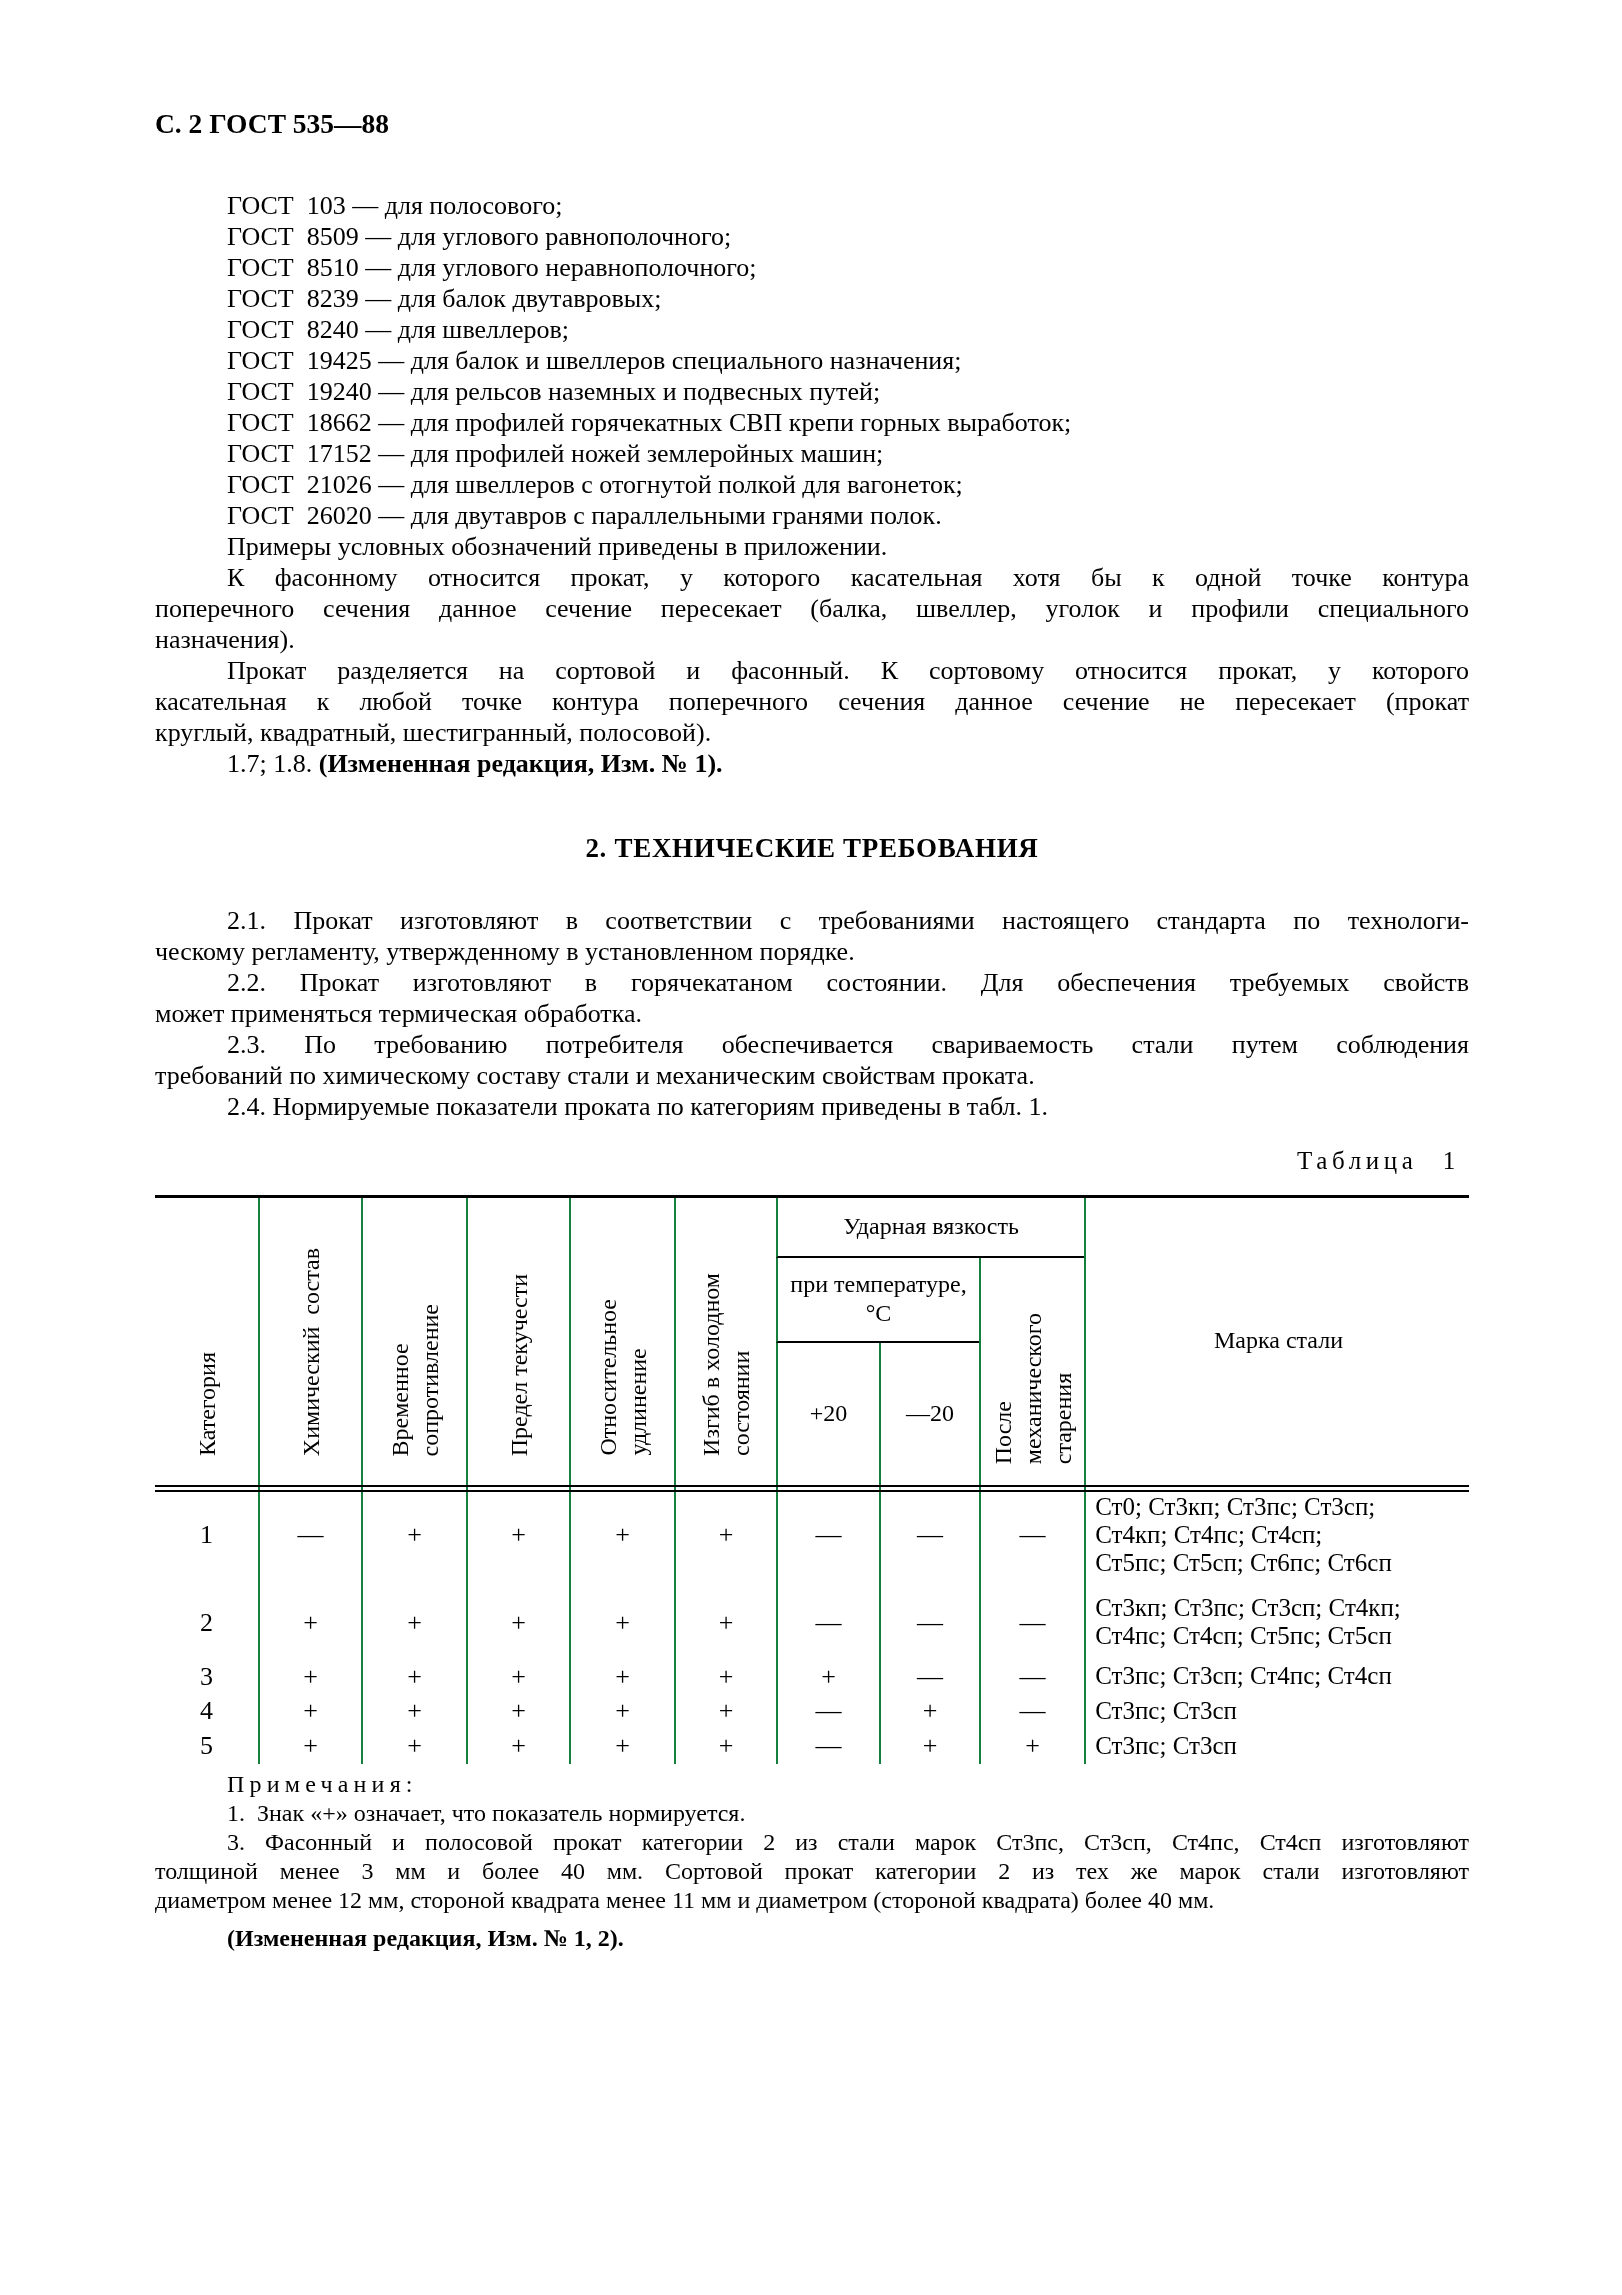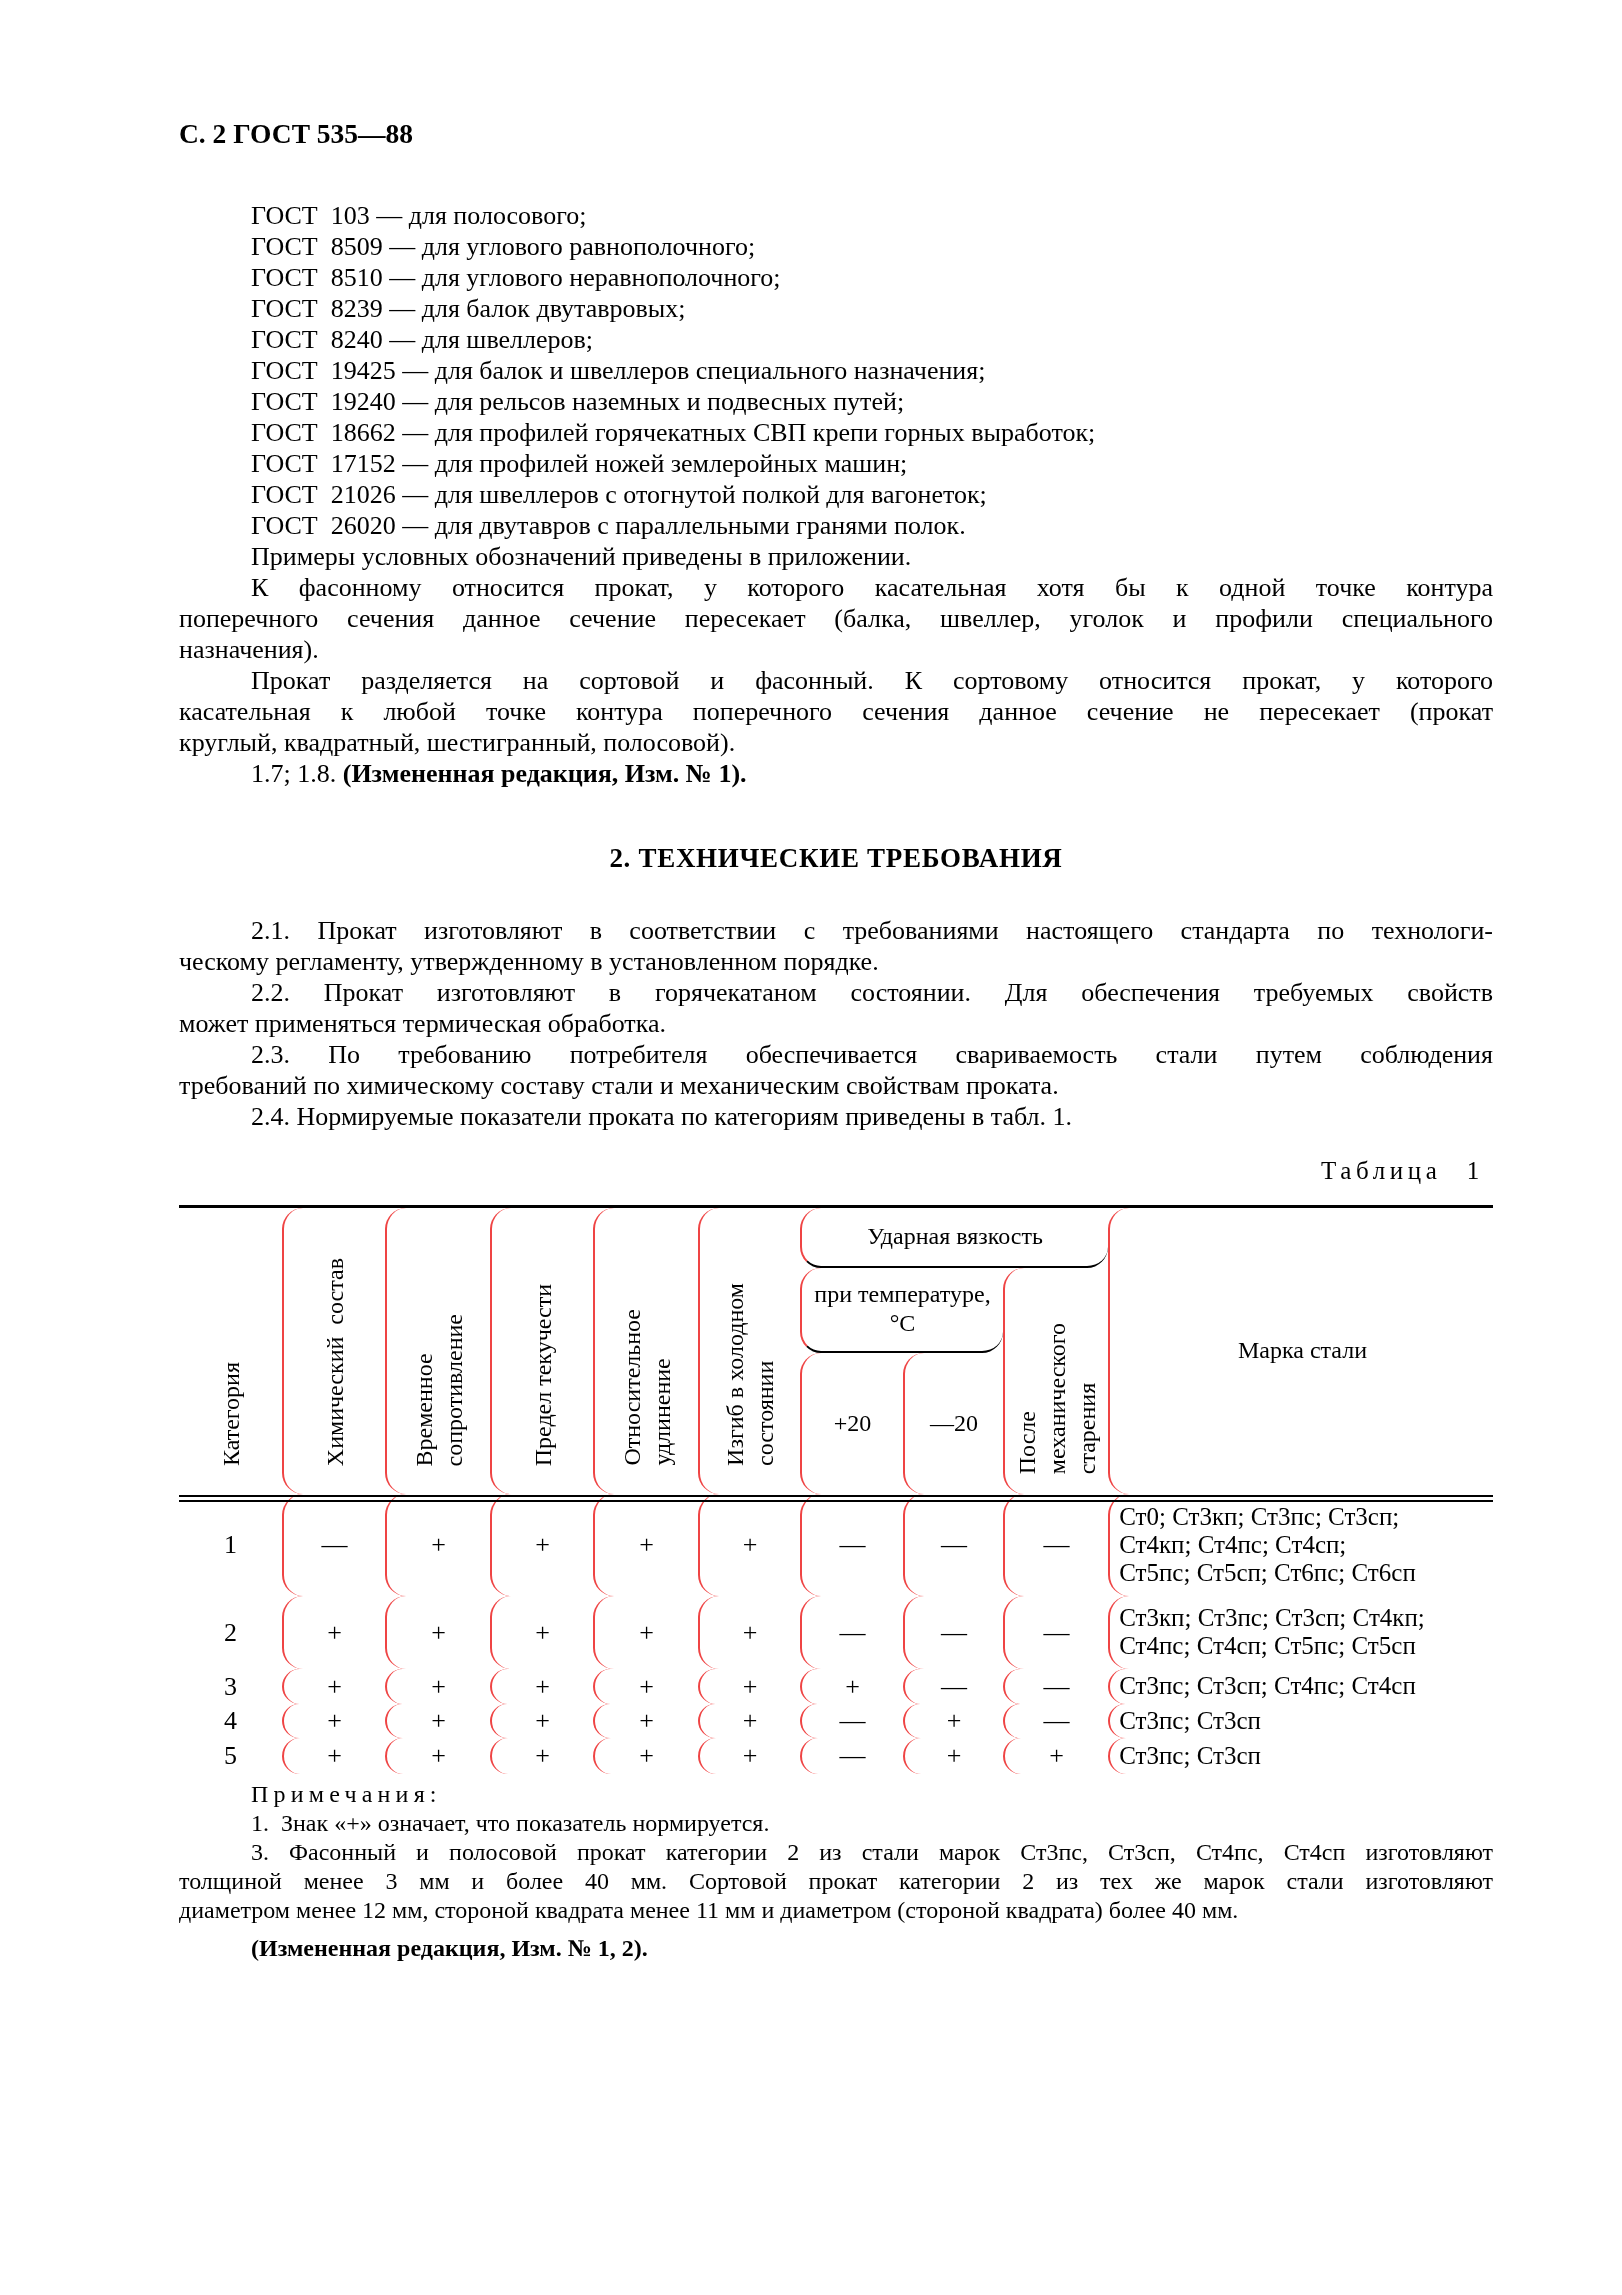--- a/index.html
+++ b/index.html
@@ -1,40 +1,40 @@
 <!DOCTYPE html>
 <html style="font-size:10.5px"><head>
 <meta charset="utf-8">
 <style>
   html,body{margin:0;padding:0;}
   body{
     width:1622px;height:2295px;position:relative;background:#ffffff;color:#000;
     font-family:"Liberation Serif","DejaVu Serif",serif;
     -webkit-font-smoothing:antialiased;
   }
-  .content{position:absolute;left:155px;top:118px;width:1314px;font-size:26px;line-height:31px;margin-left:24px;}
+  .content{position:absolute;left:155px;top:108px;width:1314px;font-size:26px;line-height:31px;}
   .pagehead{font-weight:bold;font-size:27.5px;line-height:31px;}
   .line{min-height:31px;}
   .ind{padding-left:72px;}
   .jl{text-align:justify;text-align-last:justify;}
   .b{font-weight:bold;}
   #gost-list{margin-top:51px;}
   #sec-heading{margin-top:52px;text-align:center;font-weight:bold;font-size:27px;line-height:34px;letter-spacing:0.7px;}
   #sec2{margin-top:40px;}
   #tlabel{margin-top:23.6px;text-align:right;font-size:25px;line-height:29px;letter-spacing:4.6px;word-spacing:14.4px;padding-right:9.2px;}
   #twrap{margin-top:20px;}
   
   #tgrid{
     position:relative;display:grid;width:1314px;box-sizing:border-box;
     grid-template-columns:103px 103px 105px 103px 105px 102px 103px 100px 105px 387px;
     grid-template-rows:60px 85px 141px 102px 73px 35px 34px 36px;
     border-top:3.3px solid #000;
   }
   .cell{box-sizing:border-box;}
-  .bl{border-left:2px solid #ef4444;border-radius:21px;}
+  .bl{border-left:2px solid #15803d;}
   .bb{border-bottom:2px solid #000;}
   .vcell{display:flex;justify-content:center;align-items:flex-end;padding-bottom:27.5px;}
   .vcell.aging{padding-bottom:19.6px;}
   .vtext{writing-mode:vertical-rl;transform:rotate(180deg);white-space:pre-line;font-size:24px;line-height:30px;}
   .hcell{display:flex;align-items:center;justify-content:center;text-align:center;font-size:24px;line-height:29px;}
   .pre{white-space:pre-line;}
   .sym{display:flex;align-items:center;justify-content:center;font-size:26px;}
   .grades{display:flex;align-items:center;padding-left:9.2px;font-size:25px;line-height:28px;white-space:pre-line;}
   .dbl{position:absolute;top:287px;left:0;width:100%;height:7.9px;box-sizing:border-box;
        border-top:2px solid #000;border-bottom:2px solid #000;pointer-events:none;}

